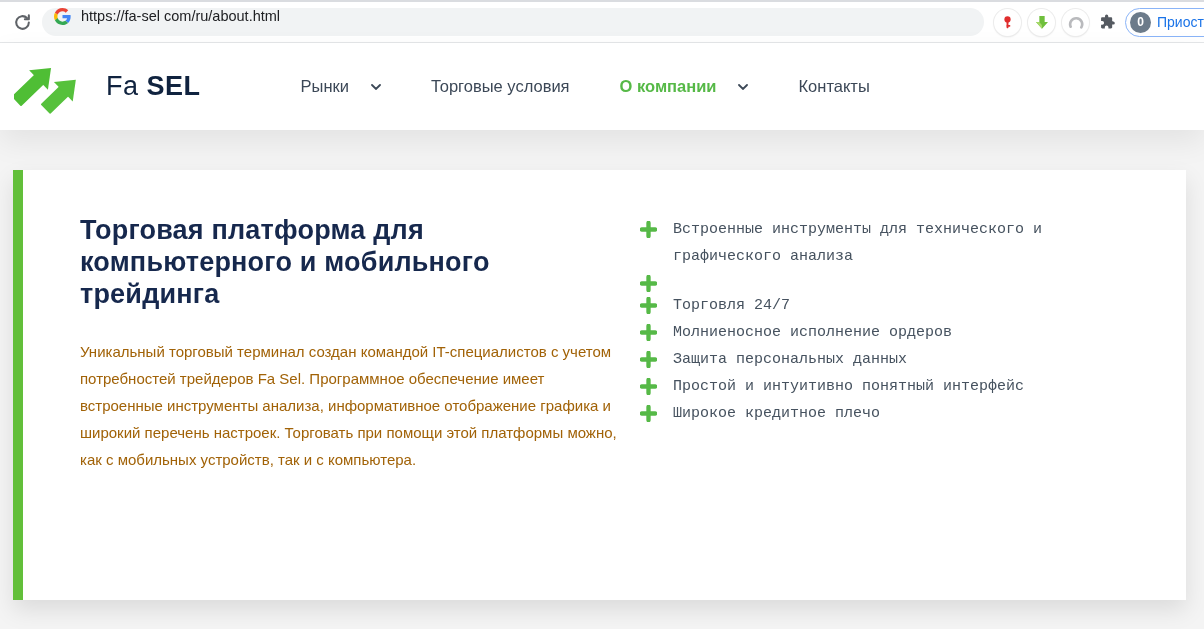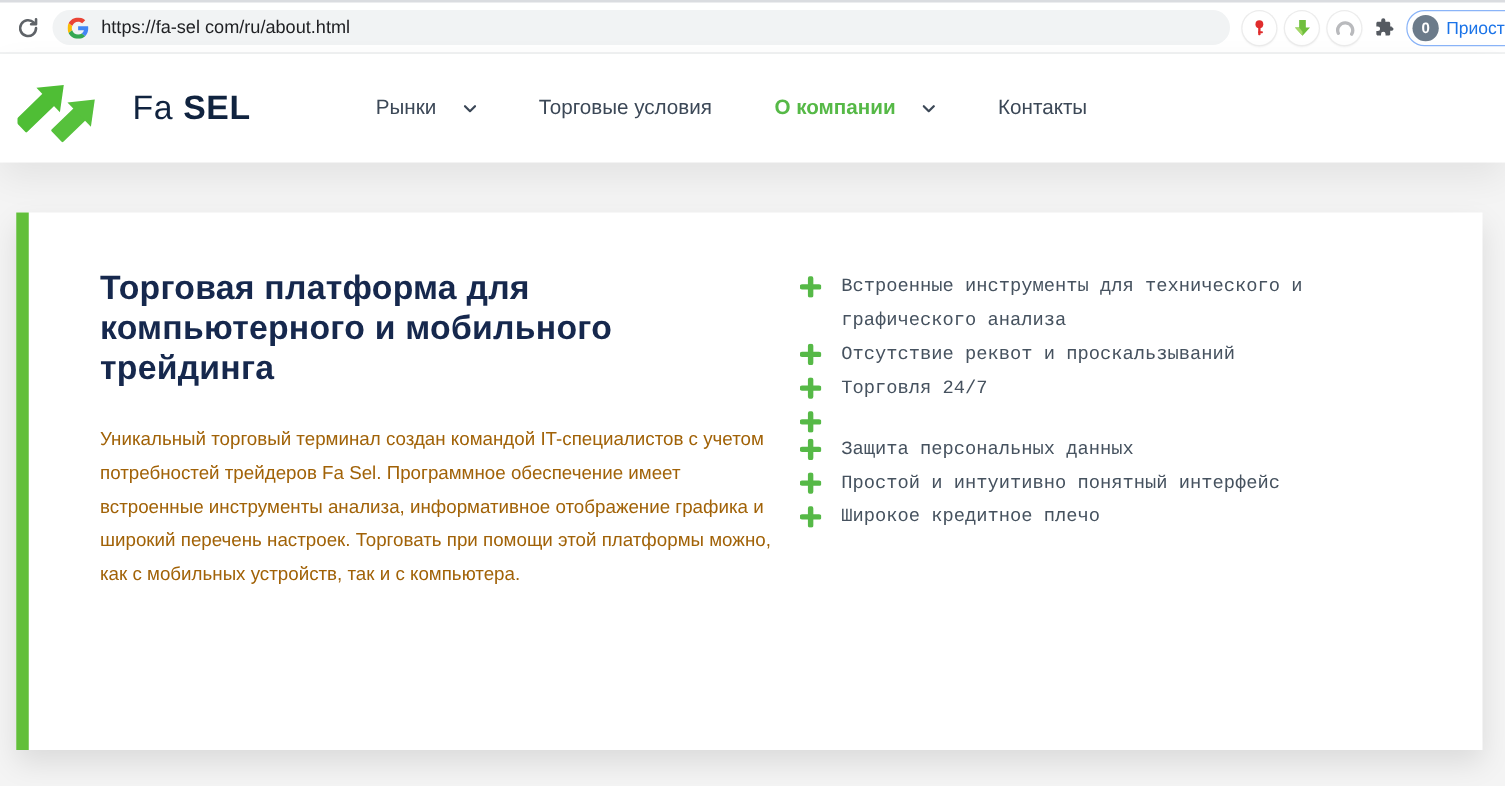--- a/index.html
+++ b/index.html
@@ -6,21 +6,21 @@
   html,body { width:1204px; height:629px; overflow:hidden;
     font-family:"Liberation Sans", sans-serif; background:#f4f4f4; }
 
   
   .chrome { height:43px; background:#fff; border-top:2px solid #dadce0;
     border-bottom:1px solid #e4e6e8; display:flex; align-items:center;
     padding:0 6px 0 10px; gap:8px; }
   .reload-btn { width:24px; height:24px; display:flex; align-items:center;
     justify-content:center; cursor:pointer; flex:0 0 auto; }
   .urlbar { flex:0 0 auto; width:942px; height:28px; background:#f1f3f4;
-    border-radius:14px; display:flex; align-items:center; padding:0 12px; gap:10px; }
+    border-radius:14px; display:flex; align-items:flex-start; padding:0 12px; gap:10px; }
   .urlbar .g-logo { width:17px; height:17px; flex:0 0 auto; }
   .url-text { font-size:14.5px; color:#202124; white-space:nowrap; overflow:hidden; }
   .ext-icons { display:flex; align-items:center; gap:7px; margin-left:2px; }
   .ext-circle { width:27px; height:27px; border-radius:50%; background:#fff;
     box-shadow:0 0 0 1px #ececec, 0 1px 2px rgba(0,0,0,.12);
     display:flex; align-items:center; justify-content:center; }
   .puzzle-wrap { width:22px; height:22px; display:flex; align-items:center; justify-content:center; }
   .pause-pill { display:flex; align-items:center; gap:6px; border:1.5px solid #8ab4f8;
     border-radius:15px; background:#fff; height:29px; padding:0 12px 0 4px;
     white-space:nowrap; flex:0 0 auto; }
@@ -171,32 +171,32 @@
         <li class="feature">
           <svg class="plus-icon" viewBox="0 0 18 18" fill="none" stroke="#56b947" stroke-width="4.6" stroke-linecap="round">
               <path d="M9 2v14M2 9h14"></path>
             </svg>
           <span class="feature-text">Встроенные инструменты для технического и графического анализа</span>
         </li>
         <li class="feature">
           <svg class="plus-icon" viewBox="0 0 18 18" fill="none" stroke="#56b947" stroke-width="4.6" stroke-linecap="round">
               <path d="M9 2v14M2 9h14"></path>
             </svg>
-          <span class="feature-text">Отсутствие реквот и проскальзываний</span>
         </li>
         <li class="feature">
           <svg class="plus-icon" viewBox="0 0 18 18" fill="none" stroke="#56b947" stroke-width="4.6" stroke-linecap="round">
               <path d="M9 2v14M2 9h14"></path>
             </svg>
           <span class="feature-text">Торговля 24/7</span>
         </li>
         <li class="feature">
           <svg class="plus-icon" viewBox="0 0 18 18" fill="none" stroke="#56b947" stroke-width="4.6" stroke-linecap="round">
               <path d="M9 2v14M2 9h14"></path>
             </svg>
+          <span class="feature-text">Молниеносное исполнение ордеров</span>
         </li>
         <li class="feature">
           <svg class="plus-icon" viewBox="0 0 18 18" fill="none" stroke="#56b947" stroke-width="4.6" stroke-linecap="round">
               <path d="M9 2v14M2 9h14"></path>
             </svg>
           <span class="feature-text">Защита персональных данных</span>
         </li>
         <li class="feature">
           <svg class="plus-icon" viewBox="0 0 18 18" fill="none" stroke="#56b947" stroke-width="4.6" stroke-linecap="round">
               <path d="M9 2v14M2 9h14"></path>

